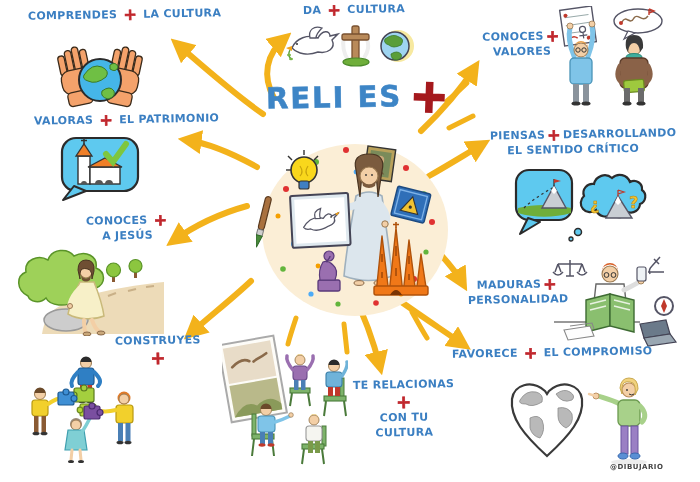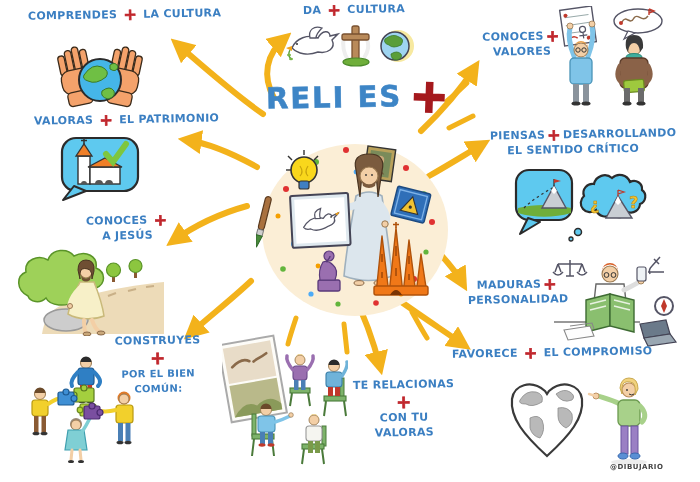--- a/index.html
+++ b/index.html
@@ -245,21 +245,20 @@
       <circle cx="56" cy="66" r="2.5" fill="#f3cfa6" stroke="#9a7a52" stroke-width="1"></circle>
       <circle cx="72" cy="32" r="6" fill="#f3cfa6" stroke="#9a7a52" stroke-width="1.1"></circle>
       <path d="M64,30 q0,-10 8,-10 q9,0 8,11 l-2,8 q0,-7 -2,-9 q-6,-3 -9,0 q-2,3 -1,9 z" fill="#6f4f33" stroke="#4a3522" stroke-width="1"></path>
       <path d="M67,36 q5,5 10,0 l-1,4 q-4,3 -8,0 z" fill="#6f4f33"></path>
     </g>
   </svg>
 
   <div class="lbl stack" style="left:98px;top:334px;width:120px;transform:rotate(-1deg)">
     <span>CONSTRUYES</span>
     <span class="plus plus-line">+</span>
-    <span style="font-size:10px">POR EL BIEN COMÚN:</span>
   </div>
   <svg class="icon" style="left:24px;top:352px" width="118" height="114" viewBox="0 0 118 114">
     <g>
       <circle cx="62" cy="11" r="5.5" fill="#f3cfa6" stroke="#9a7a52" stroke-width="1"></circle>
       <path d="M56.5,10 a5.5,5.5 0 0 1 11,0 z" fill="#2b2b2b"></path>
       <rect x="54" y="16" width="16" height="17" rx="3" fill="#2f7fc4" stroke="#1d5a92" stroke-width="1.2"></rect>
       <path d="M54,20 C48,26 46,30 48,34 M70,20 C76,26 78,30 74,34" stroke="#2f7fc4" stroke-width="4" fill="none" stroke-linecap="round"></path>
       <rect x="56" y="33" width="4.5" height="15" fill="#c0392b"></rect>
         <rect x="63.5" y="33" width="4.5" height="15" fill="#c0392b"></rect>
       <ellipse cx="58" cy="49.5" rx="3.5" ry="1.8" fill="#333"></ellipse>
@@ -455,21 +454,21 @@
     </g>
     <g>
       <path d="M16,80 L42,76 L46,86 L20,90 z" fill="#fdfdfd" stroke="#888" stroke-width="1.1"></path>
       <path d="M22,76 L44,73 L46,79" fill="none" stroke="#888" stroke-width="1.1"></path>
     </g>
   </svg>
 
   <div class="lbl stack" style="left:352px;top:378px;width:104px;transform:rotate(-1deg)">
     <span>TE RELACIONAS</span>
     <span class="plus plus-line">+</span>
-    <span>CON TU VALORAS</span>
+    <span>CON TU CULTURA</span>
   </div>
   <svg class="icon" style="left:222px;top:326px" width="126" height="150" viewBox="0 0 126 150">
     <g transform="rotate(-10 30 50)">
       <rect x="2" y="14" width="56" height="78" fill="#fdfcf8" stroke="#aaa" stroke-width="2"></rect>
       <rect x="6" y="18" width="48" height="36" fill="#e8dcc8"></rect>
       <path d="M12,38 C20,32 26,32 30,35 M48,30 C42,33 38,34 34,36" stroke="#8a6a4a" stroke-width="2.6" fill="none" stroke-linecap="round"></path>
       <rect x="6" y="56" width="48" height="32" fill="#b9b98a"></rect>
       <path d="M6,88 q12,-16 24,-8 q14,-10 24,2 l0,6 l-48,0 z" fill="#8a9a5a"></path>
     </g>
     <g>

